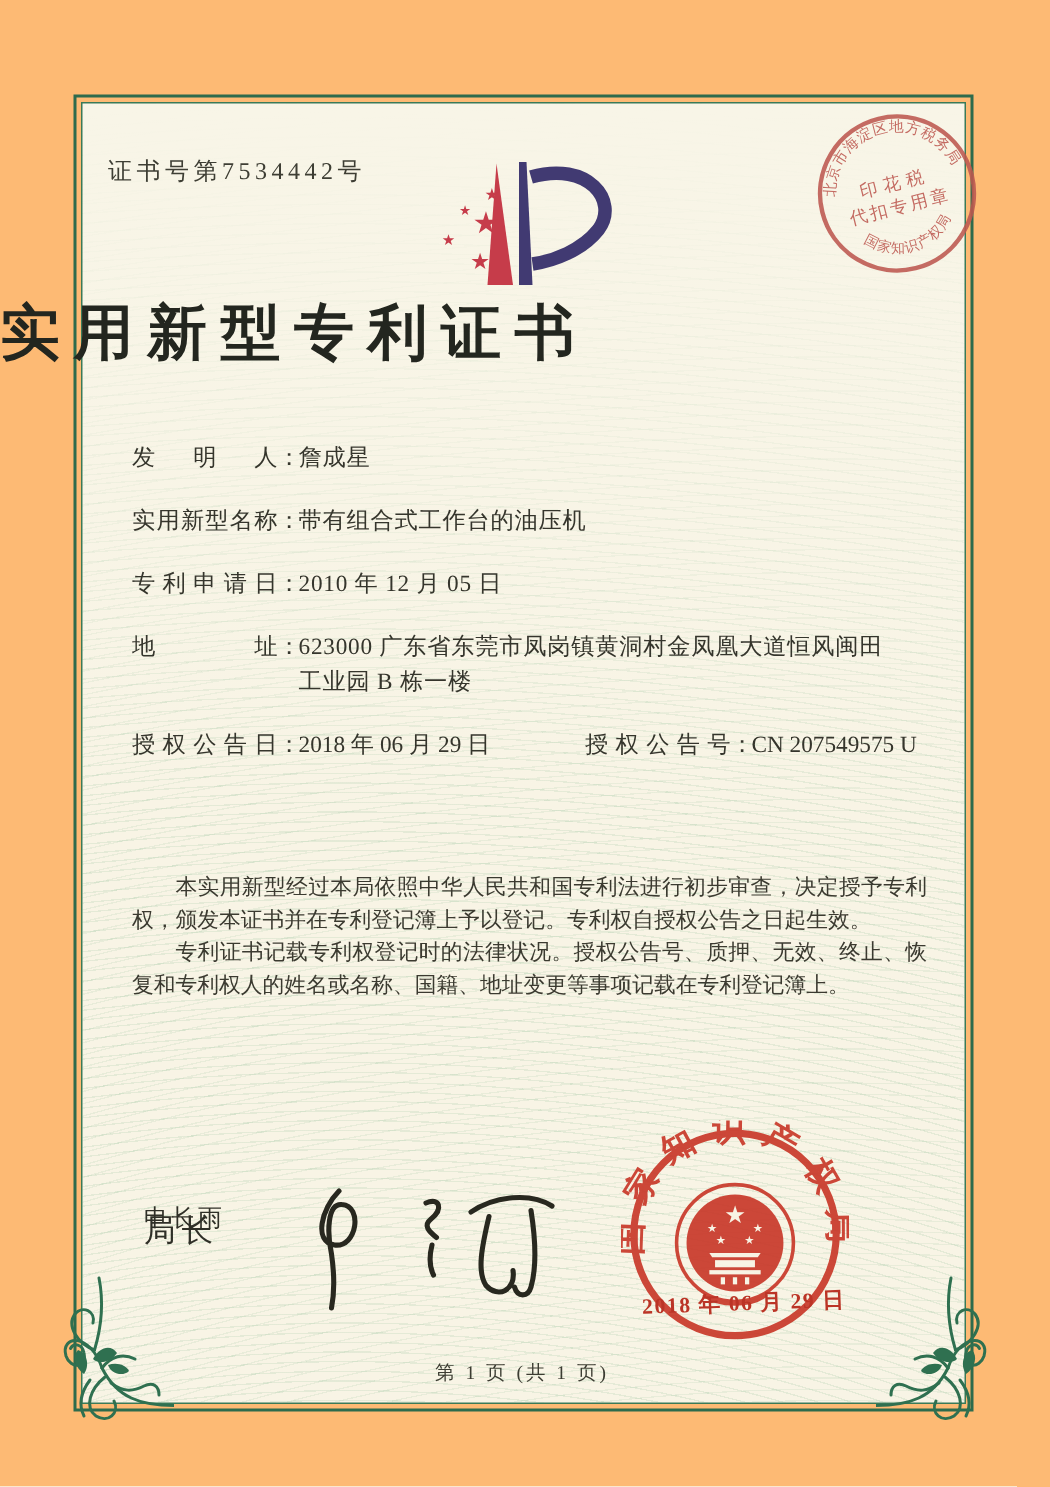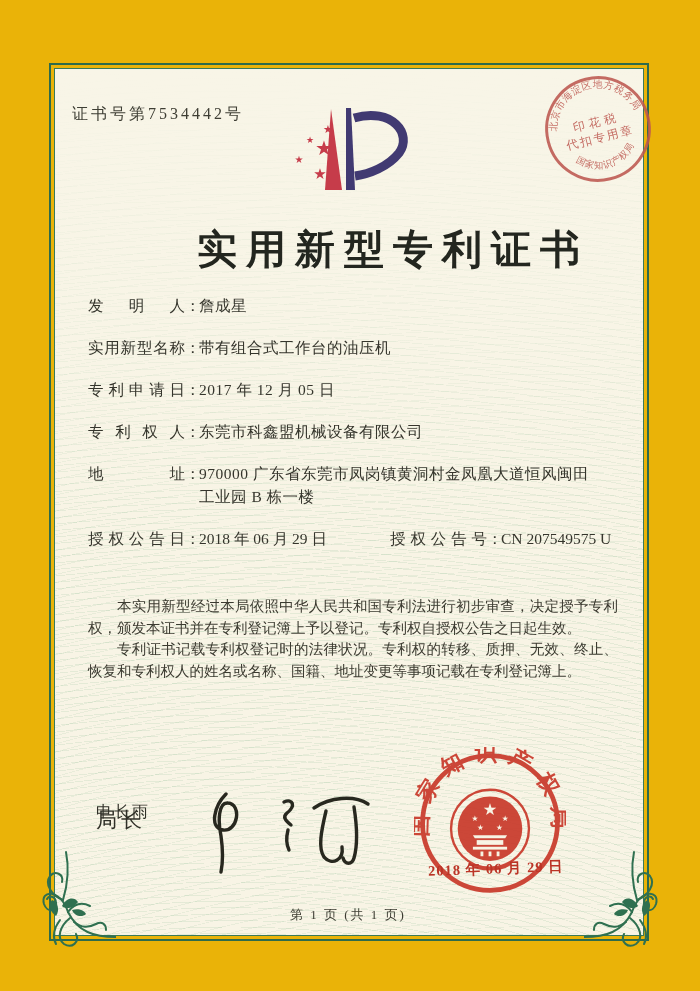--- a/index.html
+++ b/index.html
@@ -1,47 +1,47 @@
 <!DOCTYPE html>
 <html><head>
 <meta charset="utf-8">
 <style>
   html,body{margin:0;padding:0;}
   body{width:700px;height:991px;background:#fbfaf3;font-family:"Liberation Serif","DejaVu Serif",serif;}
-  .page{position:relative;width:700px;height:991px;overflow:hidden;background:#eab308;}
+  .page{position:relative;width:700px;height:991px;overflow:hidden;background:#fdba74;}
 
   
   .frame{position:absolute;left:49px;top:63px;width:596px;height:874px;border:2px solid #2d6b4c;}
   .frame-inner{position:absolute;inset:3px;border:1px solid #3a7a58;
     background:
       linear-gradient(180deg, rgba(248,245,231,1) 0%, rgba(248,245,231,.55) 28%, rgba(248,245,231,0) 55%),
       repeating-radial-gradient(1400px 1000px at 30% 160%, rgba(96,165,115,.13) 0 1.2px, rgba(0,0,0,0) 1.2px 9px),
       repeating-radial-gradient(1600px 1100px at 85% 175%, rgba(96,165,115,.10) 0 1.2px, rgba(0,0,0,0) 1.2px 11px),
       #f8f4e5;
   }
 
   .cert-no{position:absolute;left:72px;top:104px;font-size:16px;letter-spacing:3px;color:#3e3e34;}
 
   .logo{position:absolute;left:266px;top:96px;width:168px;height:114px;}
 
   .tax-stamp{position:absolute;left:524px;top:55px;width:148px;height:148px;transform:rotate(-14deg);opacity:.88;}
 
-  .title{position:absolute;left:0;top:222px;width:589px;text-align:right;
+  .title{position:absolute;left:0;top:194px;width:589px;text-align:left;
     font-size:40px;font-weight:600;letter-spacing:9px;color:#23261f;}
 
   .fields{position:absolute;left:88px;top:294px;width:530px;font-size:15.5px;color:#35352c;}
   .field-row{margin-bottom:19px;line-height:23px;white-space:nowrap;}
   .flabel{display:inline-block;width:97px;text-align:justify;text-align-last:justify;vertical-align:top;}
   .colon{display:inline-block;width:14px;vertical-align:top;}
   .fvalue{display:inline-block;max-width:404px;letter-spacing:.5px;vertical-align:top;white-space:normal;}
   .grant-row{display:flex;margin-top:15px;}
   .grant-row .half1{width:302px;flex:none;white-space:nowrap;}
   .grant-row .half2{flex:none;white-space:nowrap;}
 
-  .paragraphs{position:absolute;left:88px;top:596px;width:530px;font-size:14.5px;line-height:21.5px;
+  .paragraphs{position:absolute;left:88px;top:582px;width:530px;font-size:14.5px;line-height:21.5px;
     color:#3b3a30;text-align:justify;}
   .paragraphs p{margin:0;text-indent:2em;}
 
   .signatory-title{position:absolute;left:96px;top:806px;font-size:21px;letter-spacing:4px;color:#2f2f27;}
   .signatory-name{position:absolute;left:96px;top:802px;font-size:16px;letter-spacing:2px;color:#2f2f27;}
   .signature{position:absolute;left:196px;top:778px;width:178px;height:96px;}
 
   .seal{position:absolute;left:414px;top:747px;width:152px;height:152px;opacity:.93;}
   .seal-date{position:absolute;left:428px;top:859px;width:160px;font-size:14.5px;font-weight:bold;
     color:#bb3426;letter-spacing:1px;transform:rotate(-2deg);white-space:nowrap;}
@@ -133,41 +133,38 @@
   <div class="title">实用新型专利证书</div>
 
   <div class="fields">
     <div class="field-row">
       <span class="flabel">发明人</span><span class="colon">：</span><span class="fvalue">詹成星</span>
     </div>
     <div class="field-row">
       <span class="flabel">实用新型名称</span><span class="colon">：</span><span class="fvalue">带有组合式工作台的油压机</span>
     </div>
     <div class="field-row">
-      <span class="flabel">专利申请日</span><span class="colon">：</span><span class="fvalue">2017 年 12 月 05 日</span>
-    </div>
-    <div class="field-row">
-      <span class="flabel">专利权人</span><span class="colon">：</span><span class="fvalue">东莞市科鑫盟机械设备有限公司</span>
-    </div>
-    <div class="field-row">
-      <span class="flabel">地址</span><span class="colon">：</span><span class="fvalue">970000 广东省东莞市凤岗镇黄洞村金凤凰大道恒风闽田 工业园 B 栋一楼</span>
+      <span class="flabel">专利申请日</span><span class="colon">：</span><span class="fvalue">2010 年 12 月 05 日</span>
+    </div>
+    <div class="field-row">
+      <span class="flabel">地址</span><span class="colon">：</span><span class="fvalue">623000 广东省东莞市凤岗镇黄洞村金凤凰大道恒风闽田 工业园 B 栋一楼</span>
     </div>
     <div class="field-row grant-row">
       <span class="half1">
         <span class="flabel">授权公告日</span><span class="colon">：</span><span>2018 年 06 月 29 日</span>
       </span>
       <span class="half2">
         <span class="flabel">授权公告号</span><span class="colon">：</span><span>CN 207549575 U</span>
       </span>
     </div>
   </div>
 
   <div class="paragraphs">
     <p>本实用新型经过本局依照中华人民共和国专利法进行初步审查，决定授予专利权，颁发本证书并在专利登记簿上予以登记。专利权自授权公告之日起生效。</p>
-    <p>专利证书记载专利权登记时的法律状况。专利权的转移、质押、无效、终止、恢复和专利权人的姓名或名称、国籍、地址变更等事项记载在专利登记簿上。</p>
+    <p>专利证书记载专利权登记时的法律状况。授权公告号、质押、无效、终止、恢复和专利权人的姓名或名称、国籍、地址变更等事项记载在专利登记簿上。</p>
   </div>
 
   <div class="signatory-title">局长</div>
   <div class="signatory-name">申长雨</div>
 
   <svg class="signature" viewBox="0 0 178 96">
     <g stroke="#28281f" stroke-width="3.4" fill="none" stroke-linecap="round" stroke-linejoin="round">
       <path d="M30,16 C18,28 13,50 27,52 C42,54 46,26 32,25 C22,24 22,44 25,58 C27,72 27,84 25,94"></path>
       <path d="M88,24 C97,20 100,28 91,35 C86,39 90,43 95,47"></path>
       <path d="M92,52 C90,60 90,66 93,72"></path>

